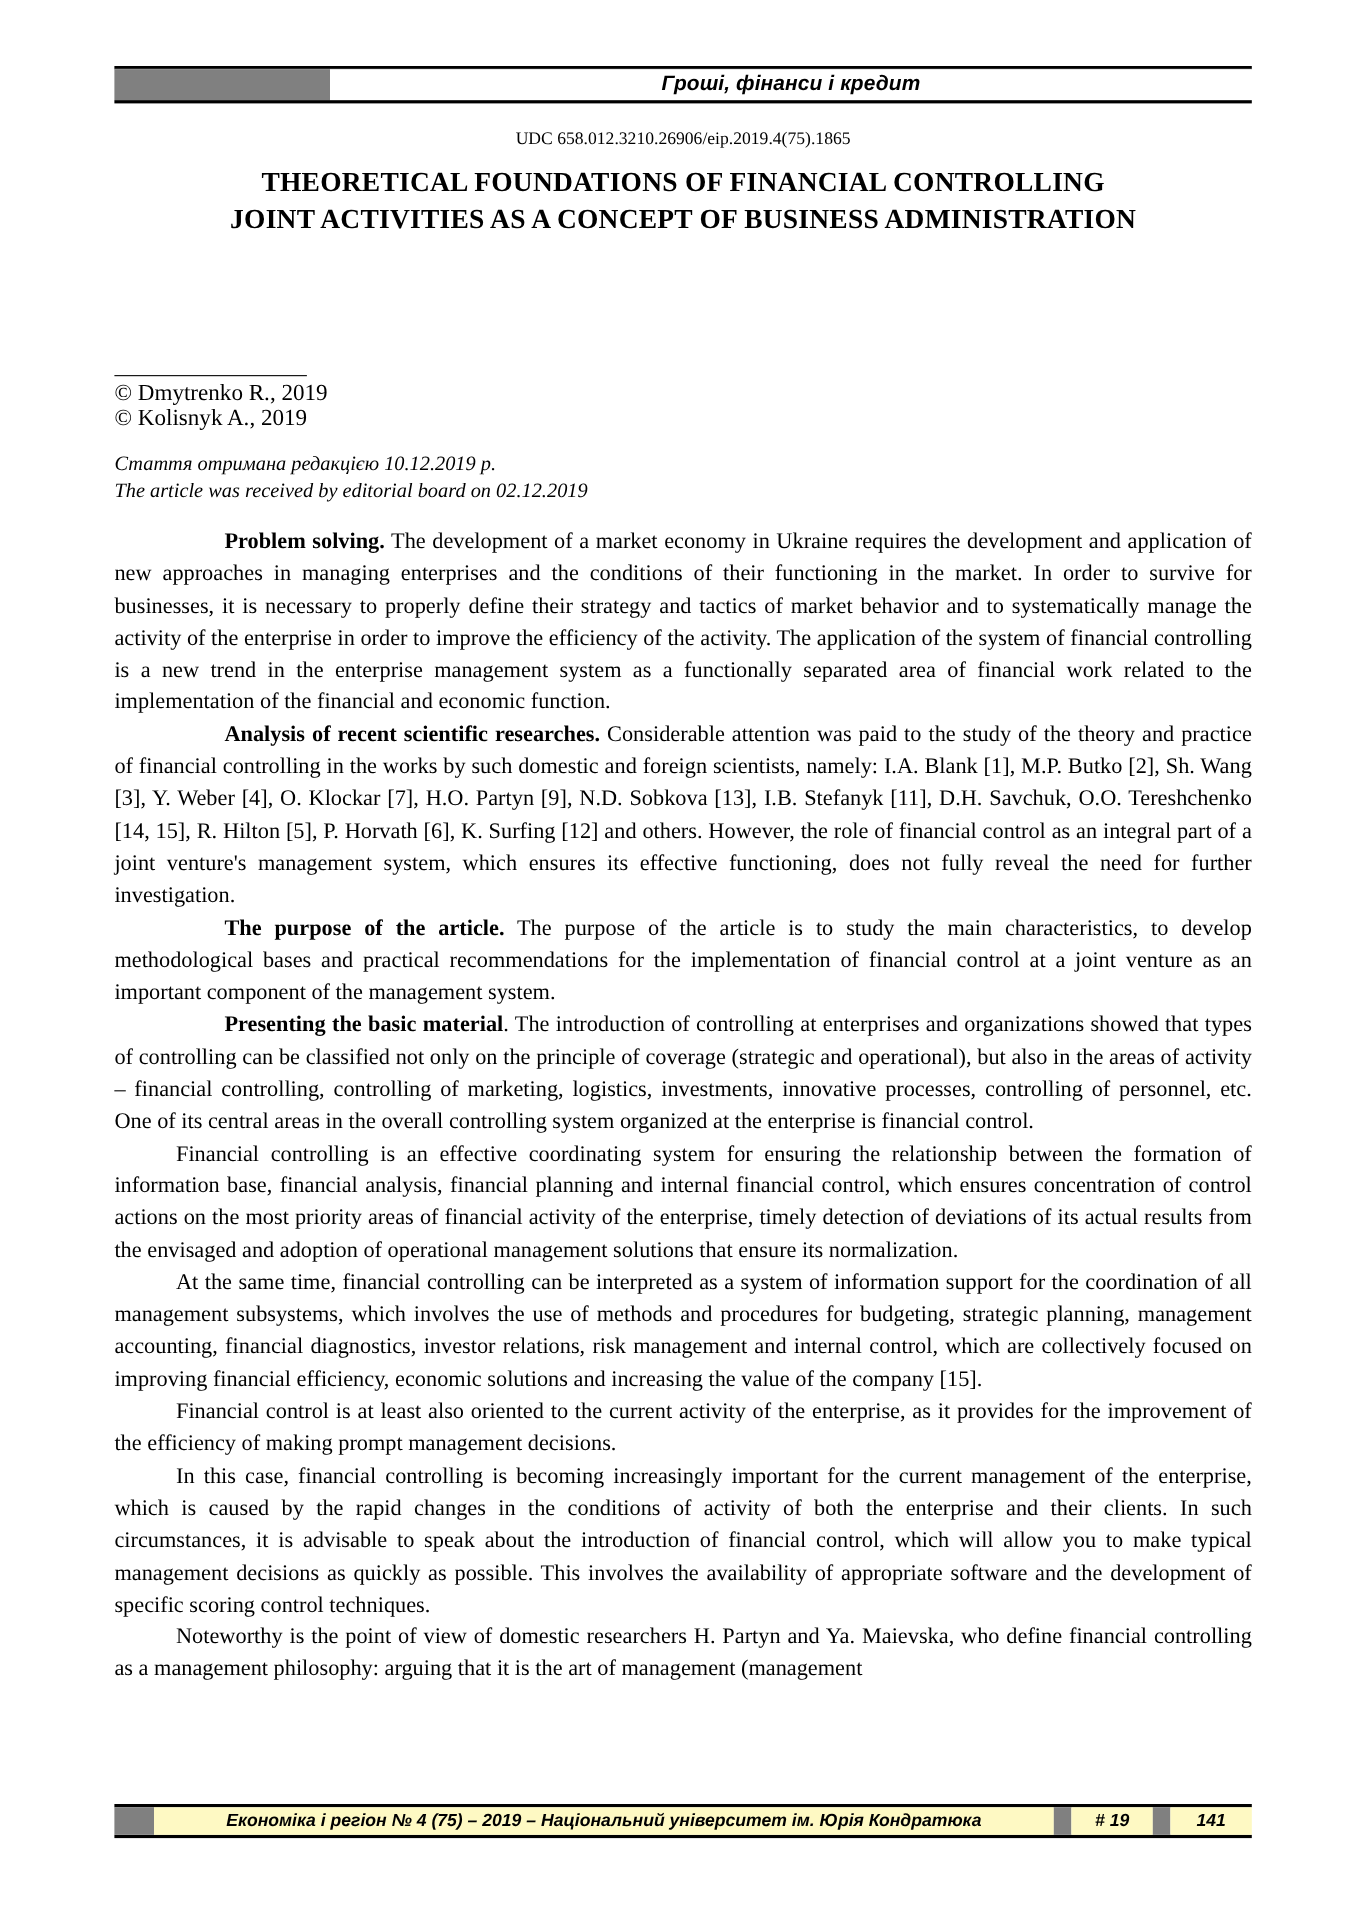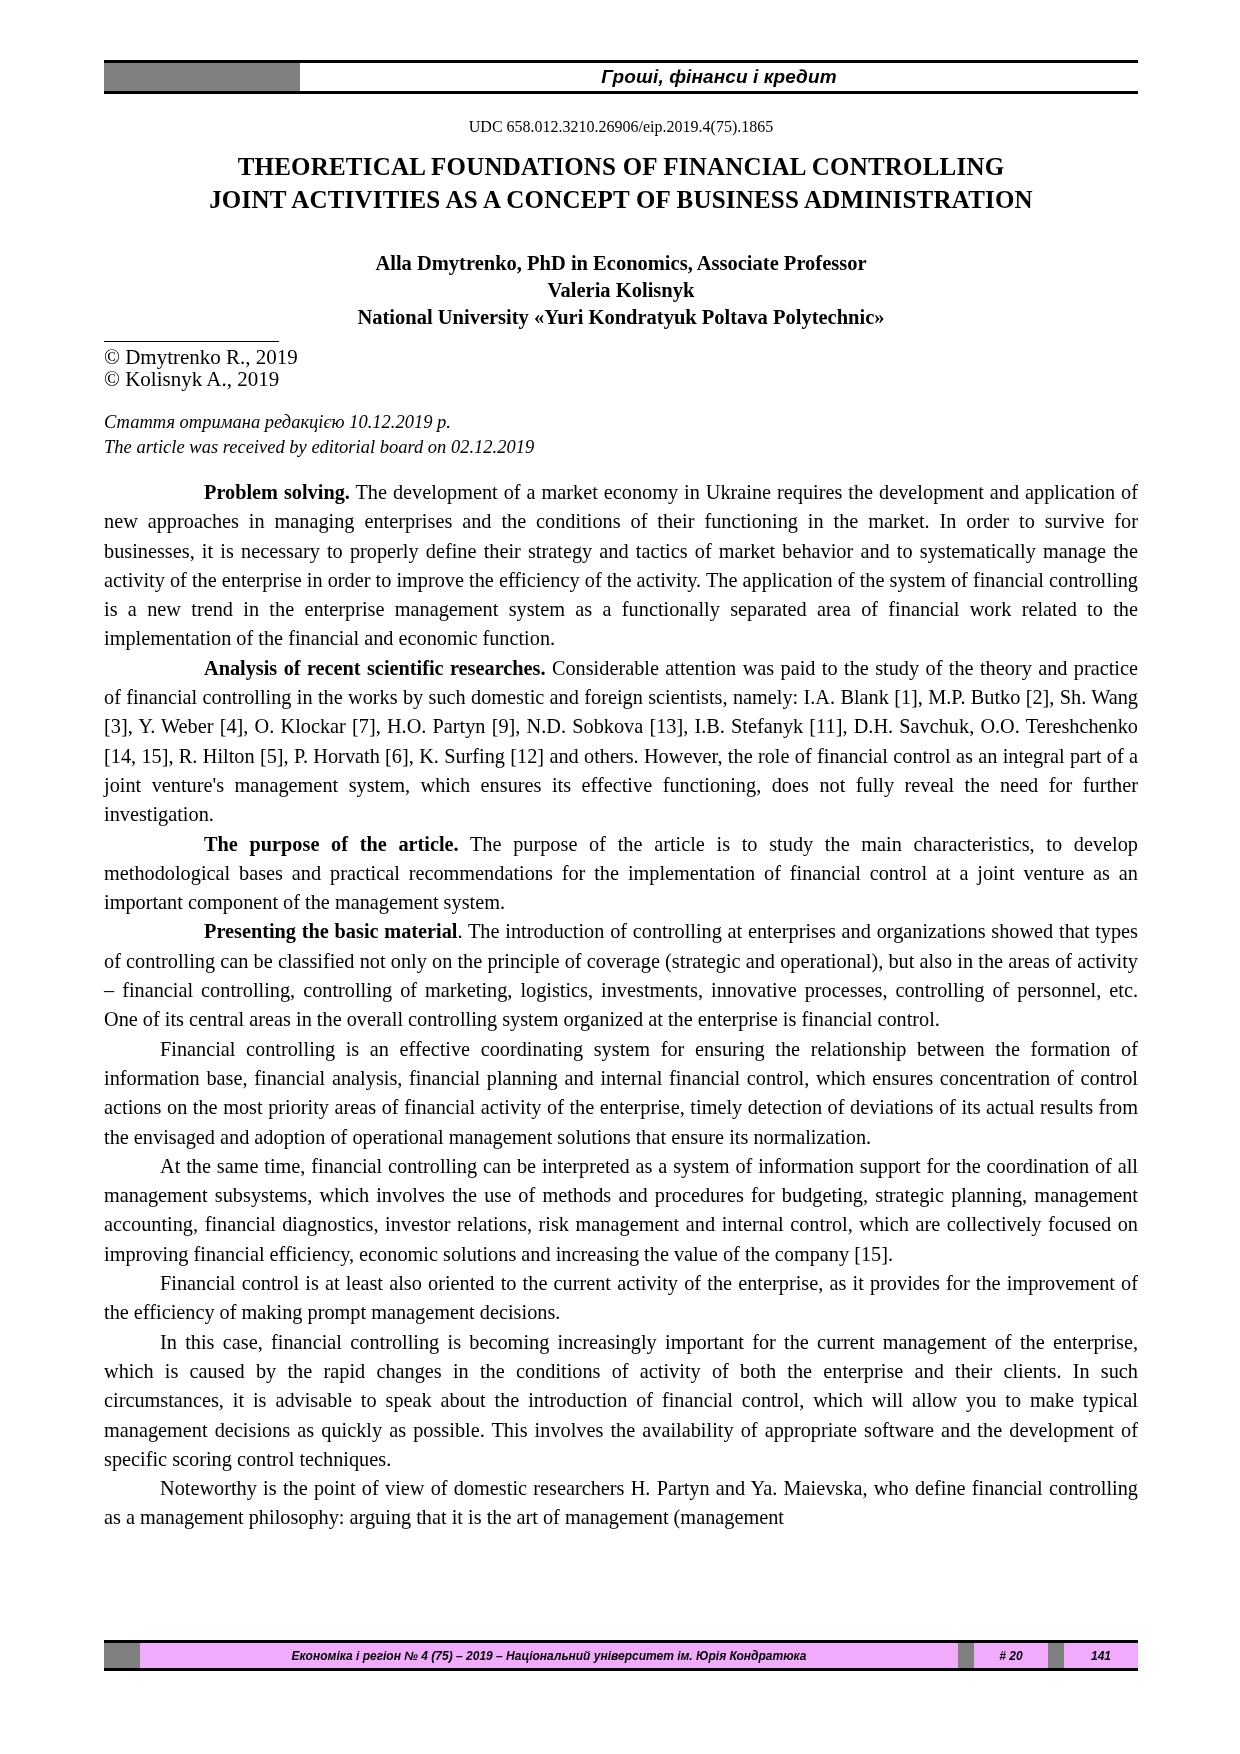--- a/index.html
+++ b/index.html
@@ -171,28 +171,28 @@
     border-bottom: 3px solid #000;
   }
   .footer-gray {
     background: #808080;
     flex: 0 0 auto;
   }
   .fg-a { width: 36px; }
   .fg-b { width: 16px; }
   .fg-c { width: 16px; }
   .footer-cell {
-    background: #f0abfc;
+    background: #fef9c3;
     display: flex;
     align-items: center;
     justify-content: center;
     font-family: "Liberation Sans", "DejaVu Sans", sans-serif;
     font-weight: bold;
     font-style: italic;
-    font-size: 12px;
+    font-size: 16px;
     white-space: nowrap;
   }
   .footer-journal { flex: 1 1 auto; }
   .footer-issue { width: 74px; flex: 0 0 auto; }
   .footer-page { width: 74px; flex: 0 0 auto; }
 </style>
 </head>
 <body>
 
 <div class="page">
@@ -210,25 +210,20 @@
   <div class="idline">
     <span>UDC 658.012.32</span>
     <span>10.26906/eip.2019.4(75).1865</span>
   </div>
 
   <div class="doc-title">
     <div>THEORETICAL FOUNDATIONS OF FINANCIAL CONTROLLING</div>
     <div>JOINT ACTIVITIES AS A CONCEPT OF BUSINESS ADMINISTRATION</div>
   </div>
 
-  <div class="authors">
-    <div>Alla Dmytrenko, PhD in Economics, Associate Professor</div>
-    <div>Valeria Kolisnyk</div>
-    <div>National University «Yuri Kondratyuk Poltava Polytechnic»</div>
-  </div>
 
   <div class="copyright-rule"></div>
   <div class="copyright">
     <div>© Dmytrenko R., 2019</div>
     <div>© Kolisnyk A., 2019</div>
   </div>
 
   <div class="received">
     <div>Стаття отримана редакцією 10.12.2019 р.</div>
     <div>The article was received by editorial board on 02.12.2019</div>
@@ -248,21 +243,21 @@
 
   <div class="footer-zone">
     <div class="footer-rule-top"></div>
     <div class="footer-bar">
       <div class="footer-gray fg-a"></div>
       <div class="footer-cell footer-journal">
         <span>Економіка і регіон № 4 (75) – 2019 – Національний університет ім. Юрія Кондратюка</span>
       </div>
       <div class="footer-gray fg-b"></div>
       <div class="footer-cell footer-issue">
-        <span># 20</span>
+        <span># 19</span>
       </div>
       <div class="footer-gray fg-c"></div>
       <div class="footer-cell footer-page">
         <span>141</span>
       </div>
     </div>
   </div>
 
 </div>
 

